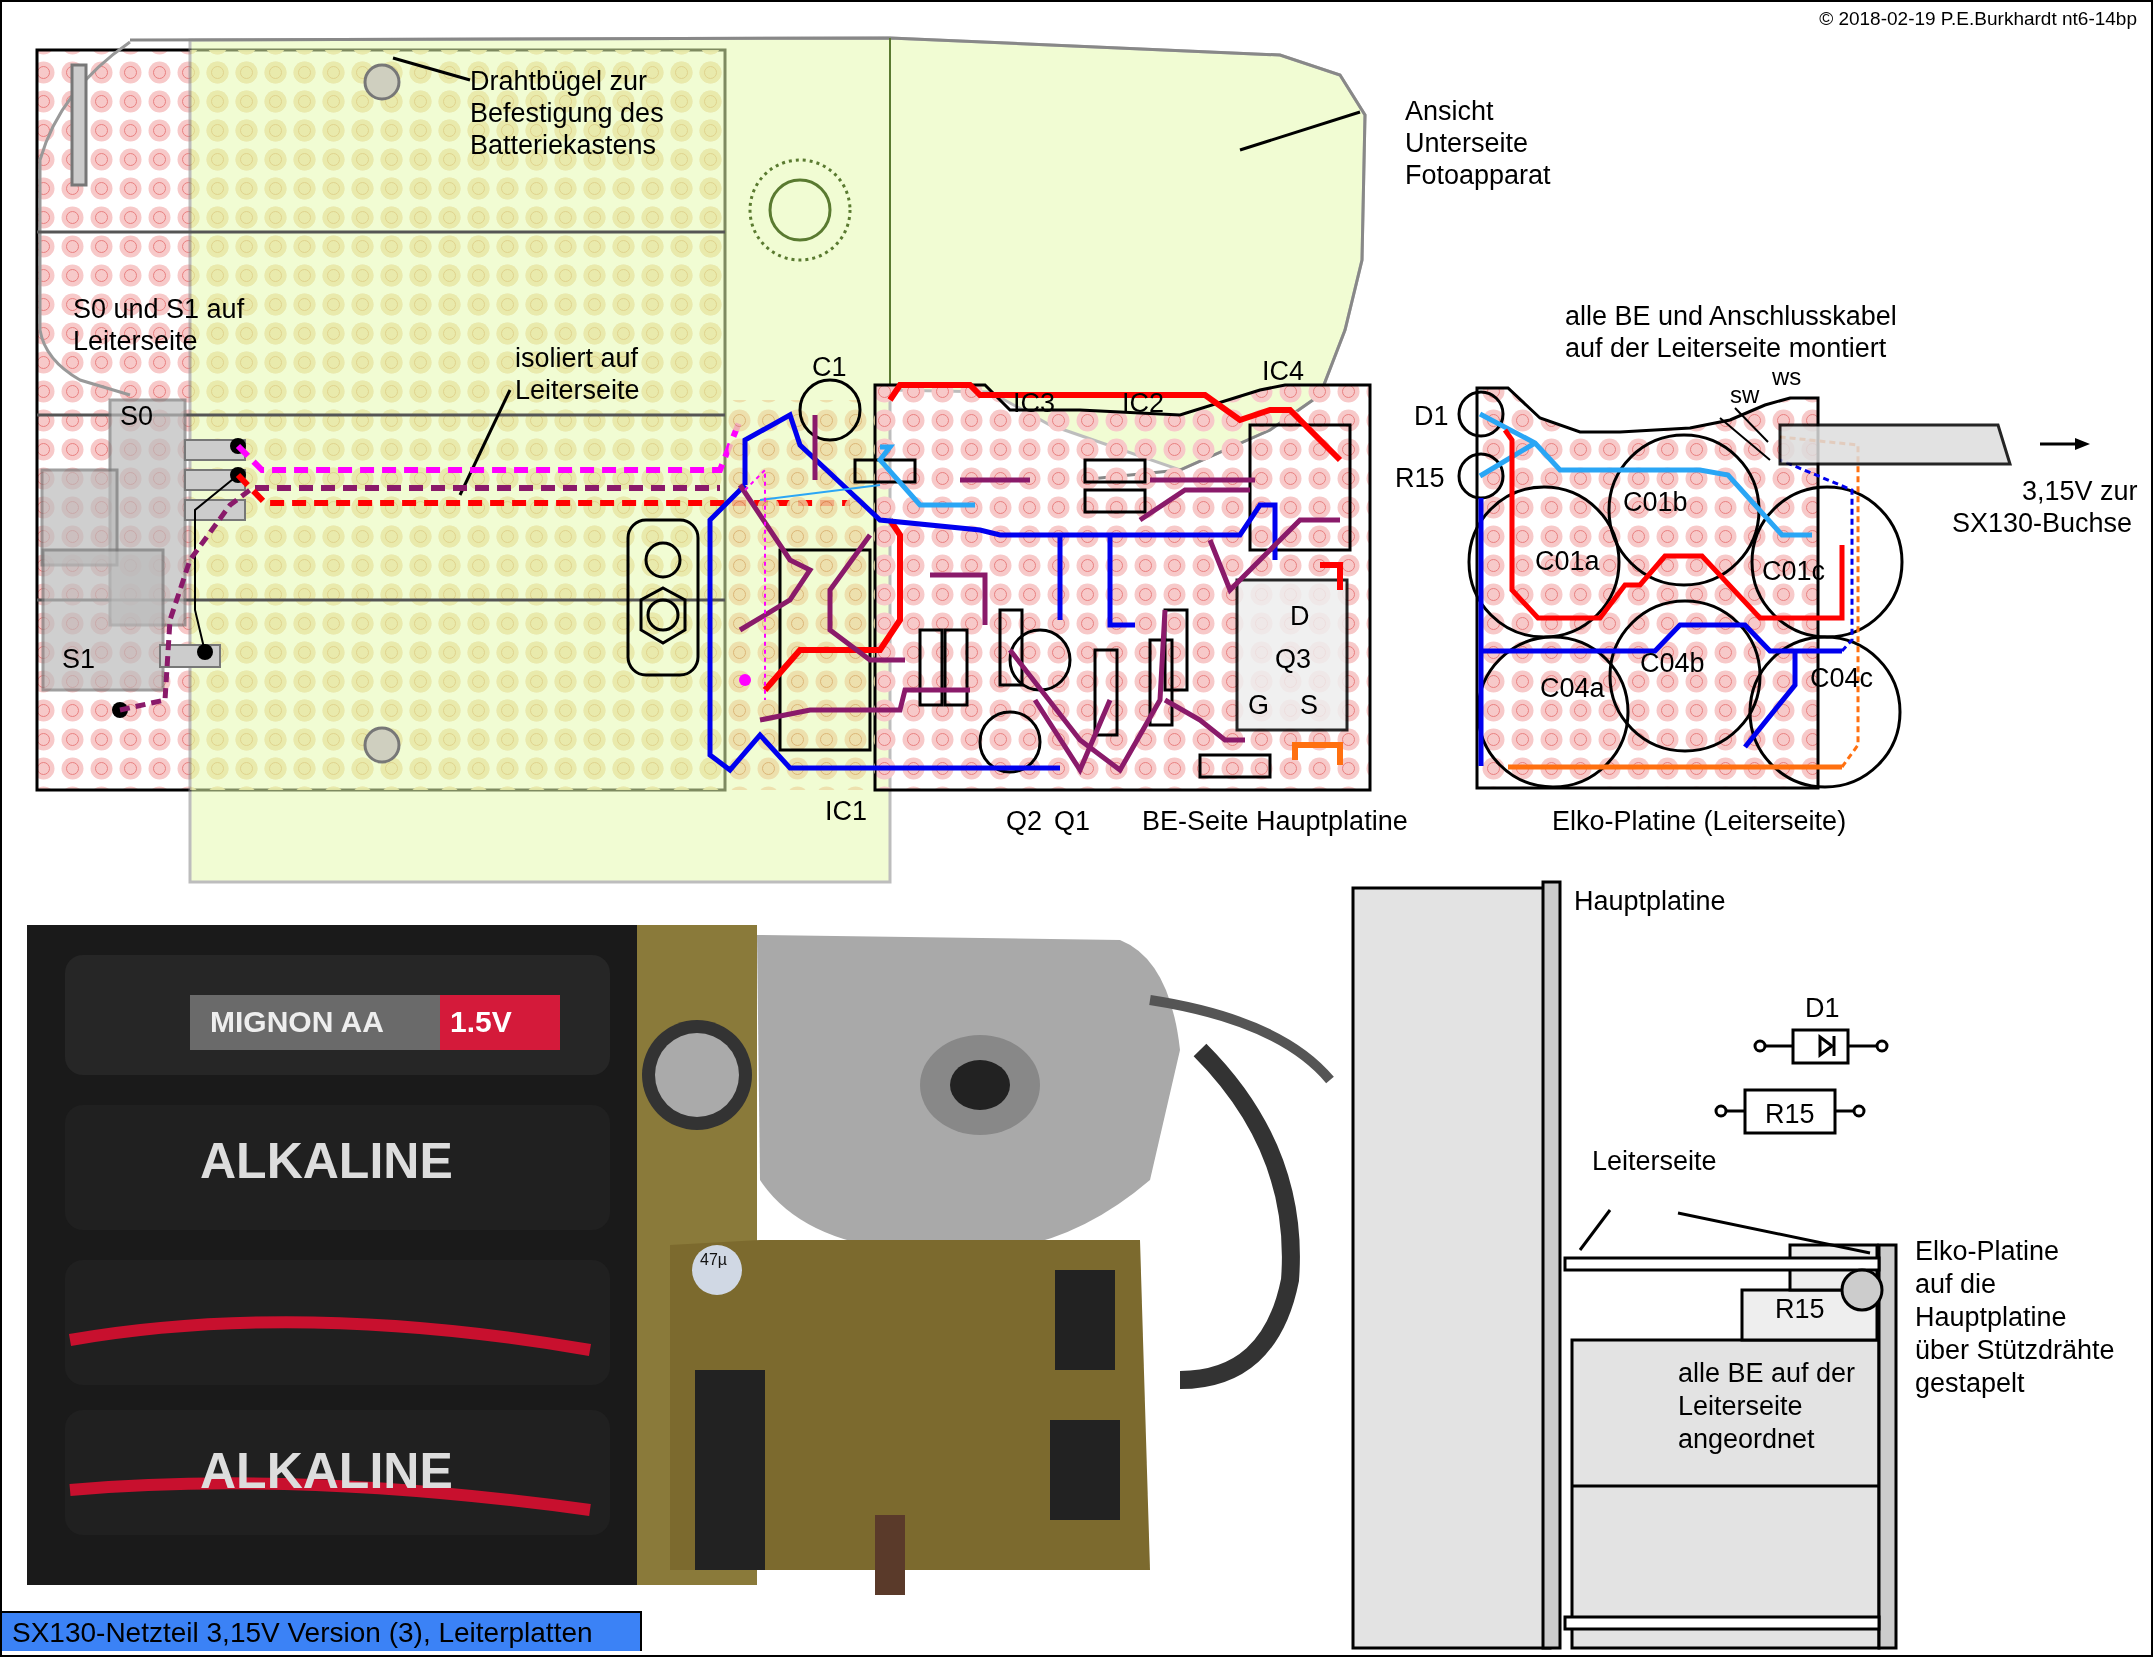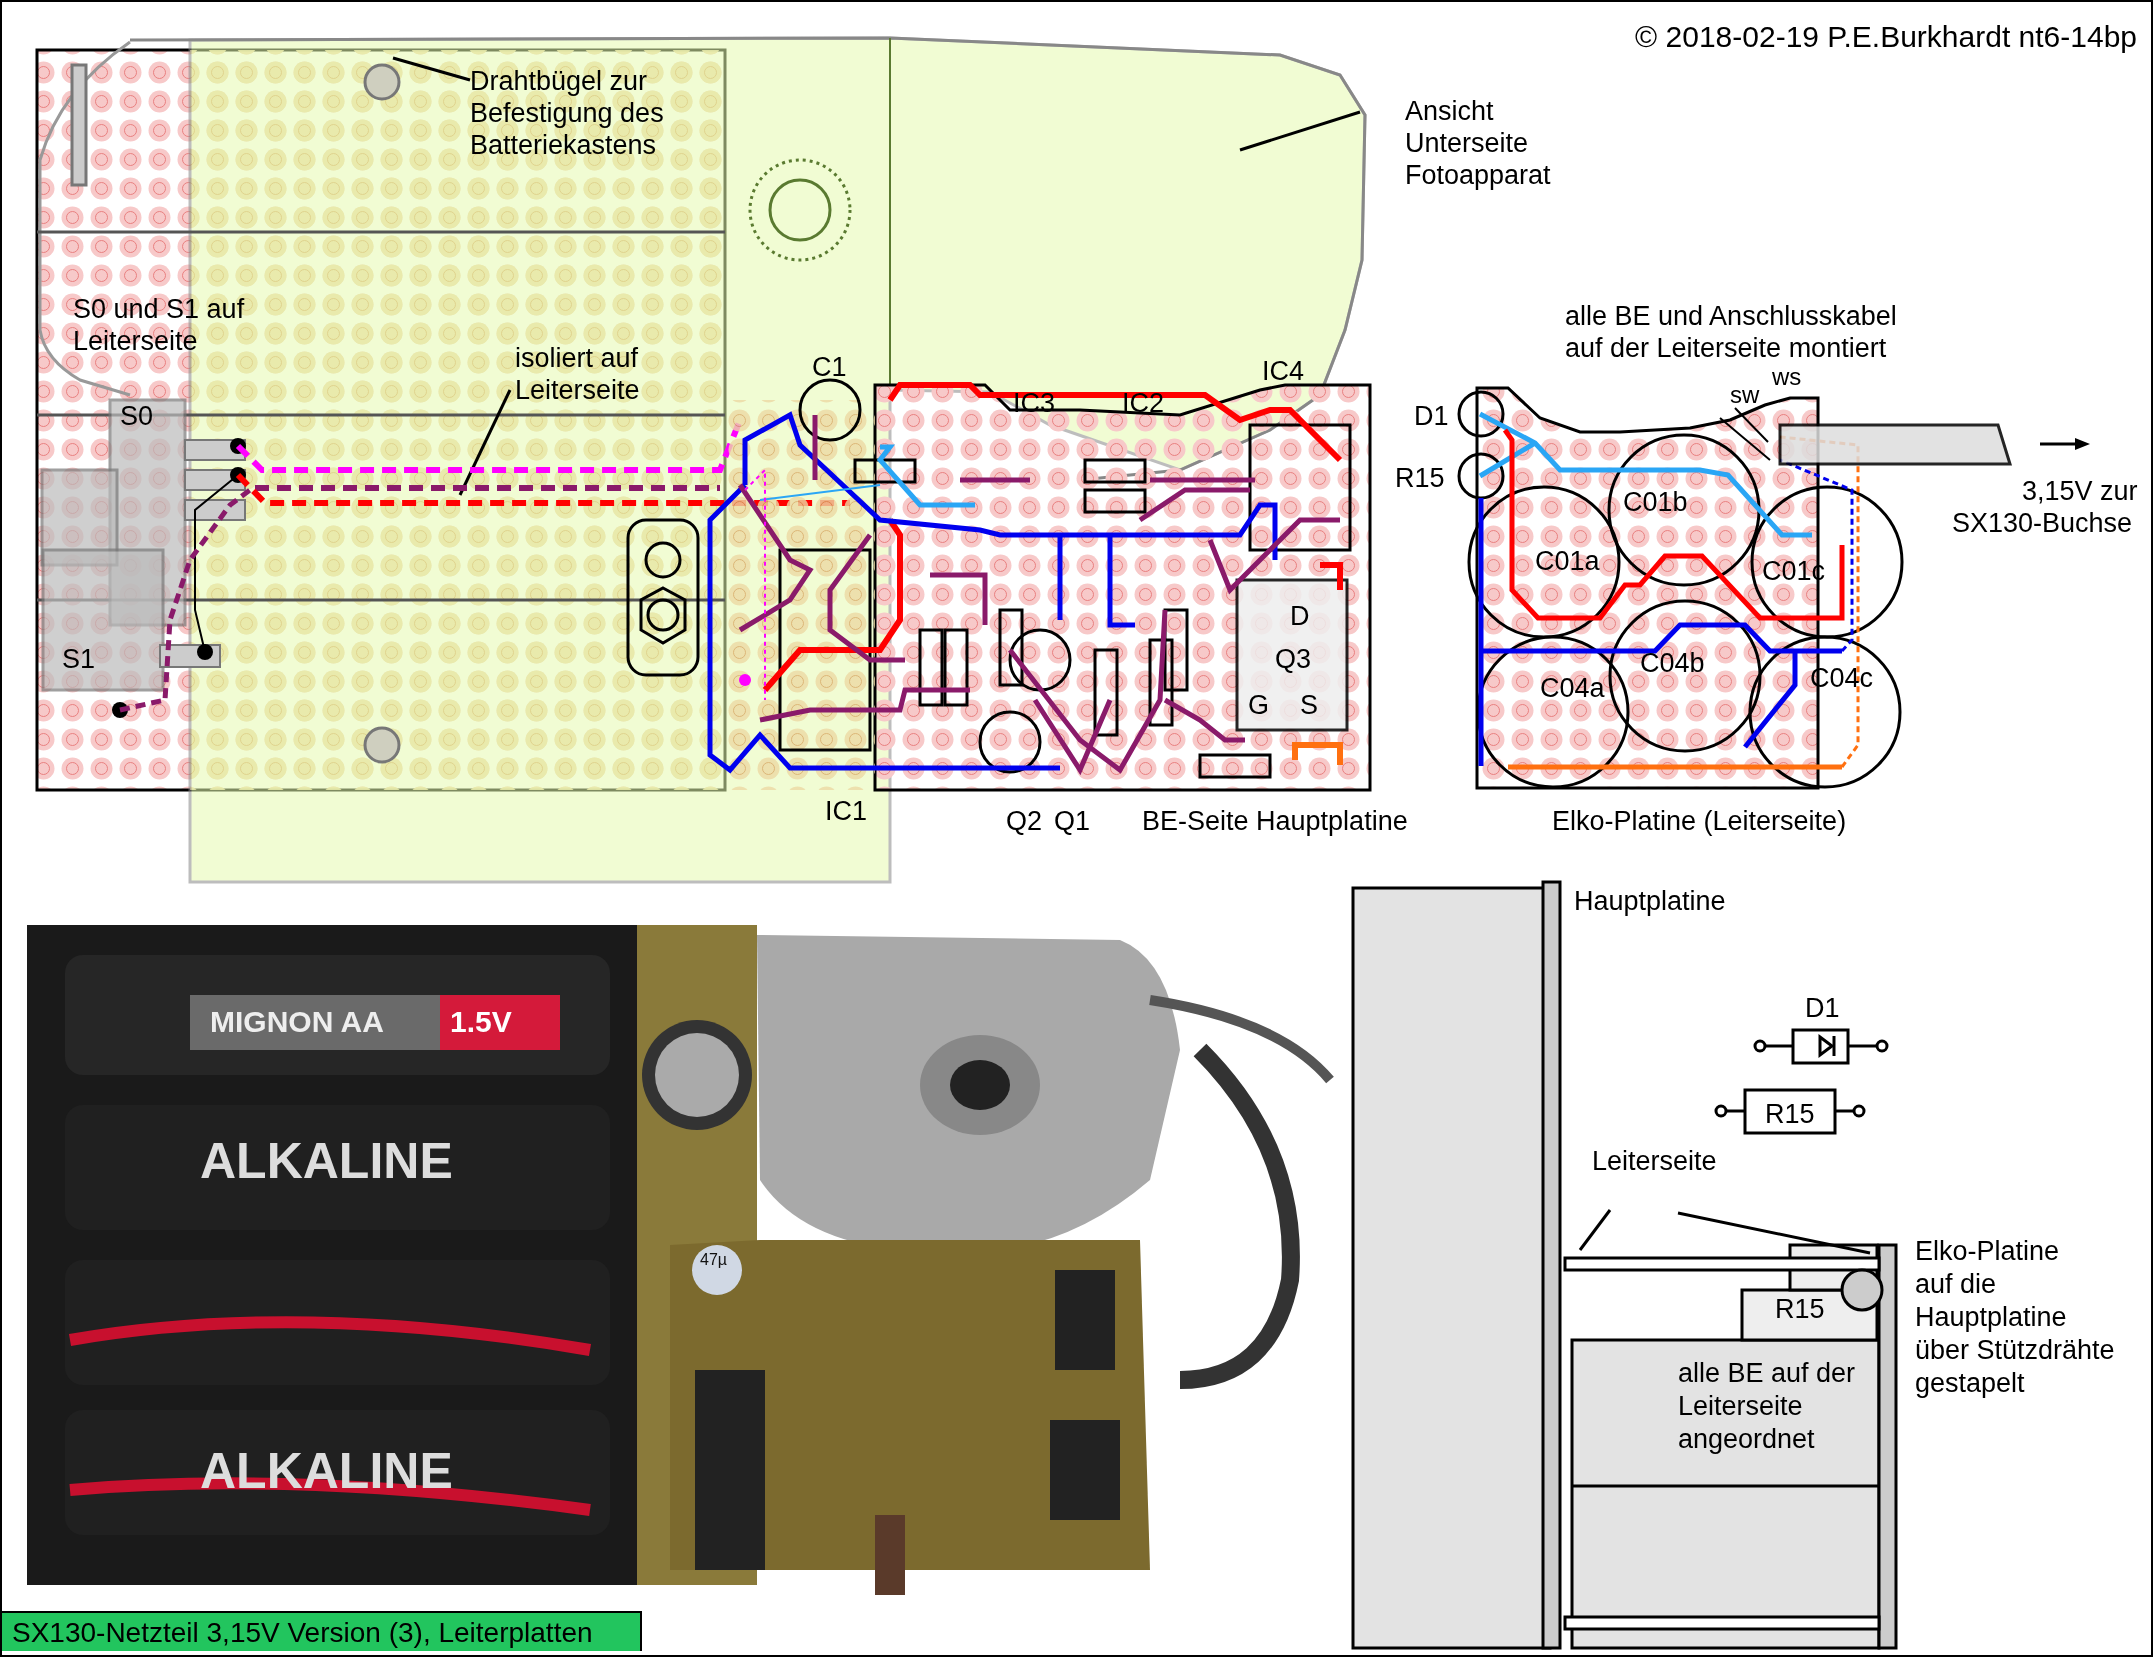--- a/index.html
+++ b/index.html
@@ -1,22 +1,22 @@
 <!DOCTYPE html>
 <html><head>
 <meta charset="utf-8">
 <style>
   html,body{margin:0;padding:0;background:#fff;}
   body{width:2153px;height:1657px;position:relative;overflow:hidden;font-family:"Liberation Sans",sans-serif;}
   #frame{position:absolute;left:0;top:0;width:2149px;height:1653px;border:2px solid #000;}
   svg{position:absolute;left:0;top:0;}
   .lbl{font-family:"Liberation Sans",sans-serif;font-size:27px;fill:#000;}
   .lbl-sm{font-family:"Liberation Sans",sans-serif;font-size:24px;fill:#000;}
-  .caption{position:absolute;left:2px;top:1611px;width:640px;height:40px;border-top:2px solid #000;border-right:2px solid #000;background:#22c55e;font-size:28px;line-height:40px;padding-left:10px;box-sizing:border-box;}
-  .copyright{position:absolute;right:16px;top:20px;font-size:30px;}
+  .caption{position:absolute;left:2px;top:1611px;width:640px;height:40px;border-top:2px solid #000;border-right:2px solid #000;background:#3b82f6;font-size:28px;line-height:40px;padding-left:10px;box-sizing:border-box;}
+  .copyright{position:absolute;right:16px;top:8px;font-size:19px;}
 </style>
 </head>
 <body>
 
 <div id="frame"></div>
 
 <svg id="art" width="2153" height="1657" viewBox="0 0 2153 1657">
   <defs>
     <pattern id="holes" width="29" height="29" patternUnits="userSpaceOnUse">
       <circle cx="14.5" cy="14.5" r="11" fill="#f7c9c9"></circle>

